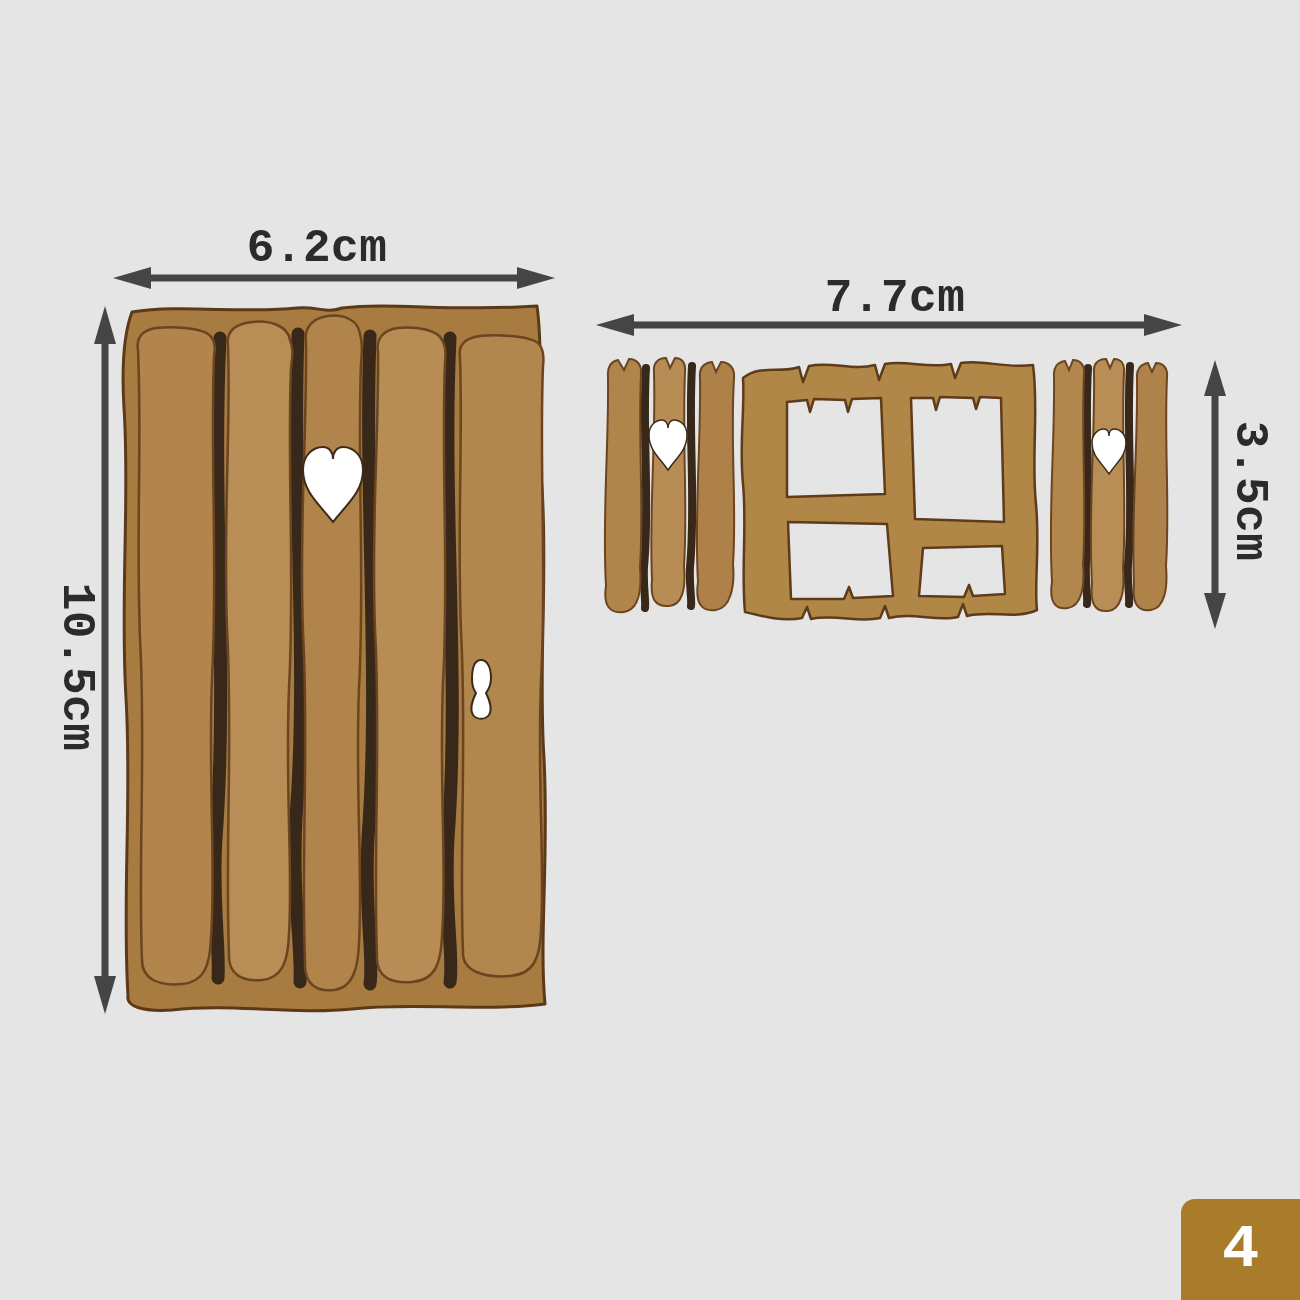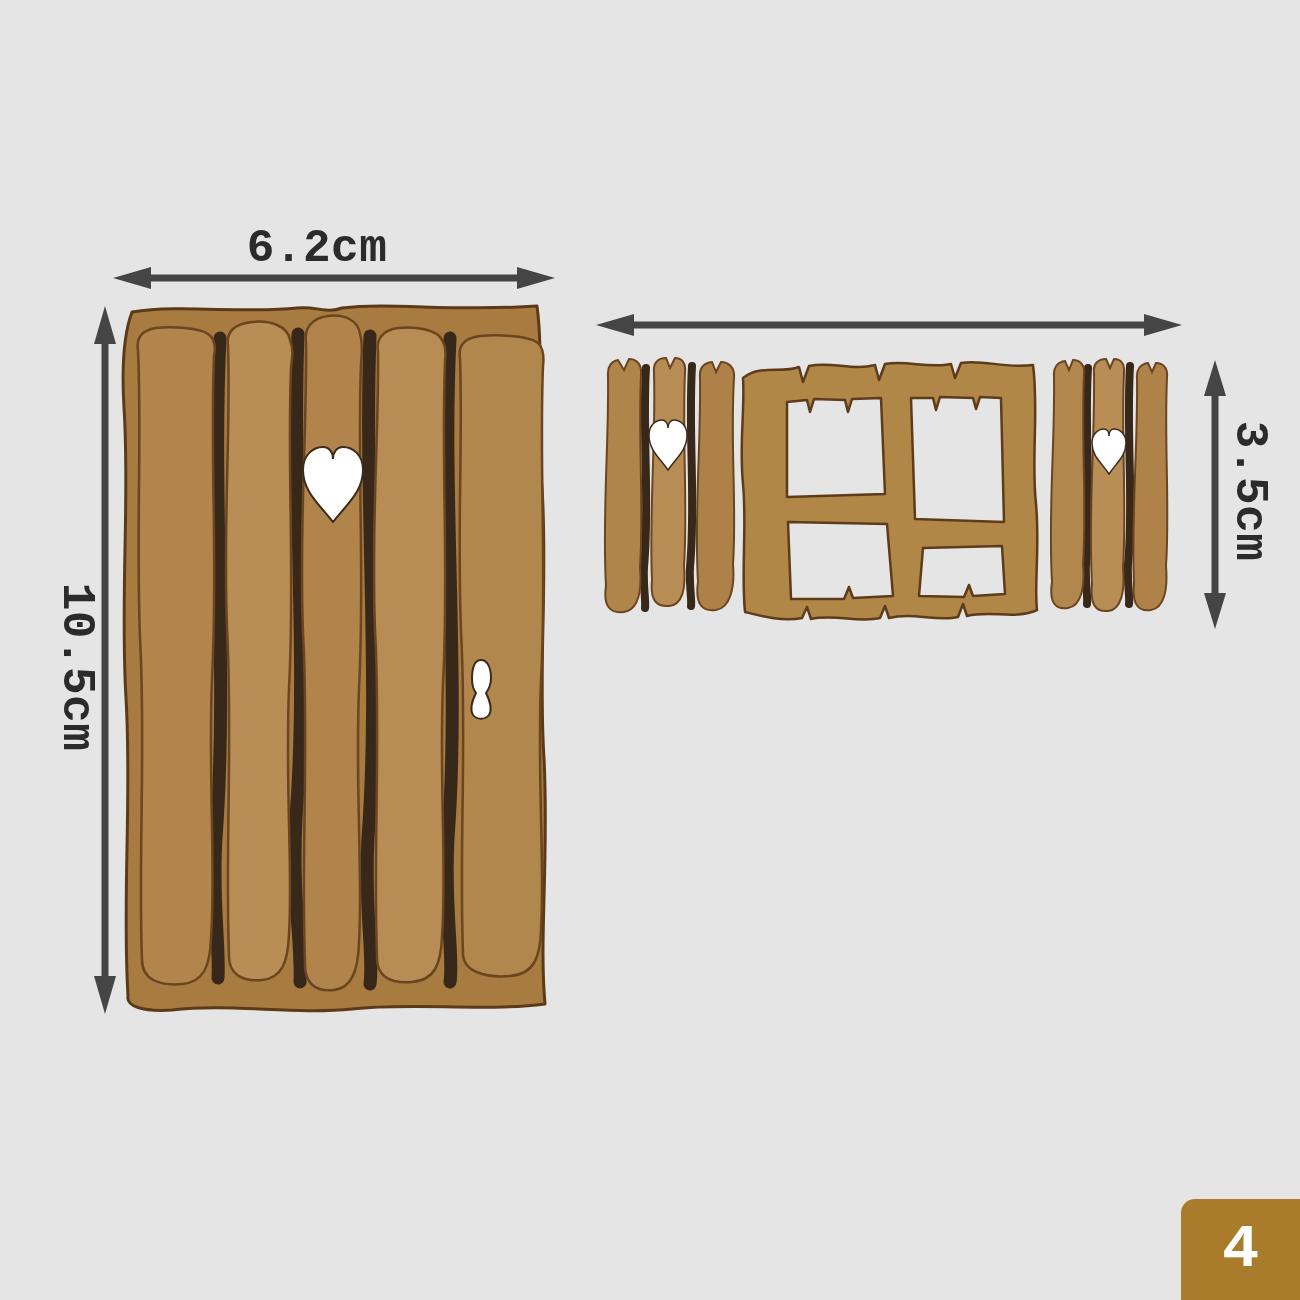--- a/index.html
+++ b/index.html
@@ -74,20 +74,21 @@
          C 374 680, 350 674, 351 654 C 347 550, 355 442, 349 334 C 345 226, 351 145, 348 60 Z" fill="#b2874d" stroke="#6b4520" stroke-width="2.5"></path>
 
     <path d="M 221 224 C 206 205, 191 193, 191 172 C 191 157, 201 149, 211 149 C 217 149, 221 154, 221 161
          C 221 154, 225 149, 231 149 C 241 149, 251 157, 251 172 C 251 193, 236 205, 221 224 Z" fill="#ffffff" stroke="#3c2b18" stroke-width="2"></path>
 
     <path d="M 360 381 C 360 369, 363 362, 369 362 C 375 362, 379 369, 379 380 C 379 386, 377 391, 374 395
          C 378 403, 380 412, 377 417 C 373 422, 365 422, 361 417 C 358 412, 360 403, 364 395
          C 361 391, 360 387, 360 381 Z" fill="#ffffff" stroke="#3c2b18" stroke-width="2"></path>
   </svg>
 
+  <div class="dim-label" style="left:895px; top:299px;">7.7cm</div>
 
   <svg class="abs" style="left:594px; top:311px;" width="590" height="28" viewBox="0 0 590 28">
     <line x1="30" y1="14" x2="560" y2="14" stroke="#454545" stroke-width="7"></line>
     <polygon points="2,14 40,3 40,25" fill="#454545"></polygon>
     <polygon points="588,14 550,3 550,25" fill="#454545"></polygon>
   </svg>
 
   <svg class="abs" style="left:598px; top:352px;" width="140" height="270" viewBox="0 0 140 270">
     <g stroke="#38281a" stroke-width="8" fill="none" stroke-linecap="round">
       <path d="M 48 16 C 44 80, 52 150, 46 215 C 45 235, 48 248, 47 256"></path>

